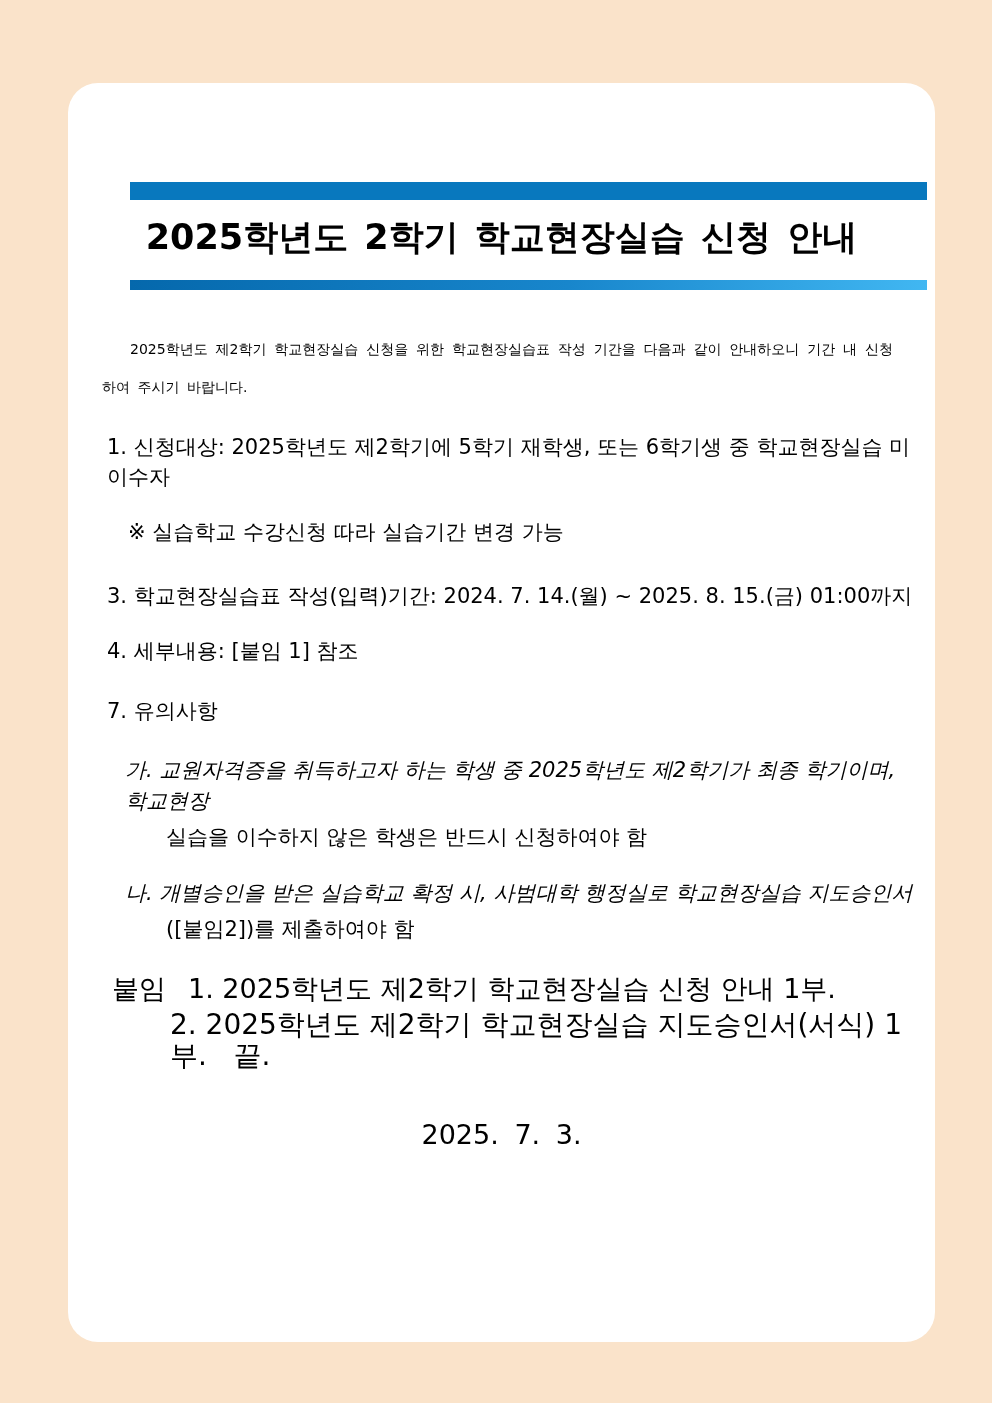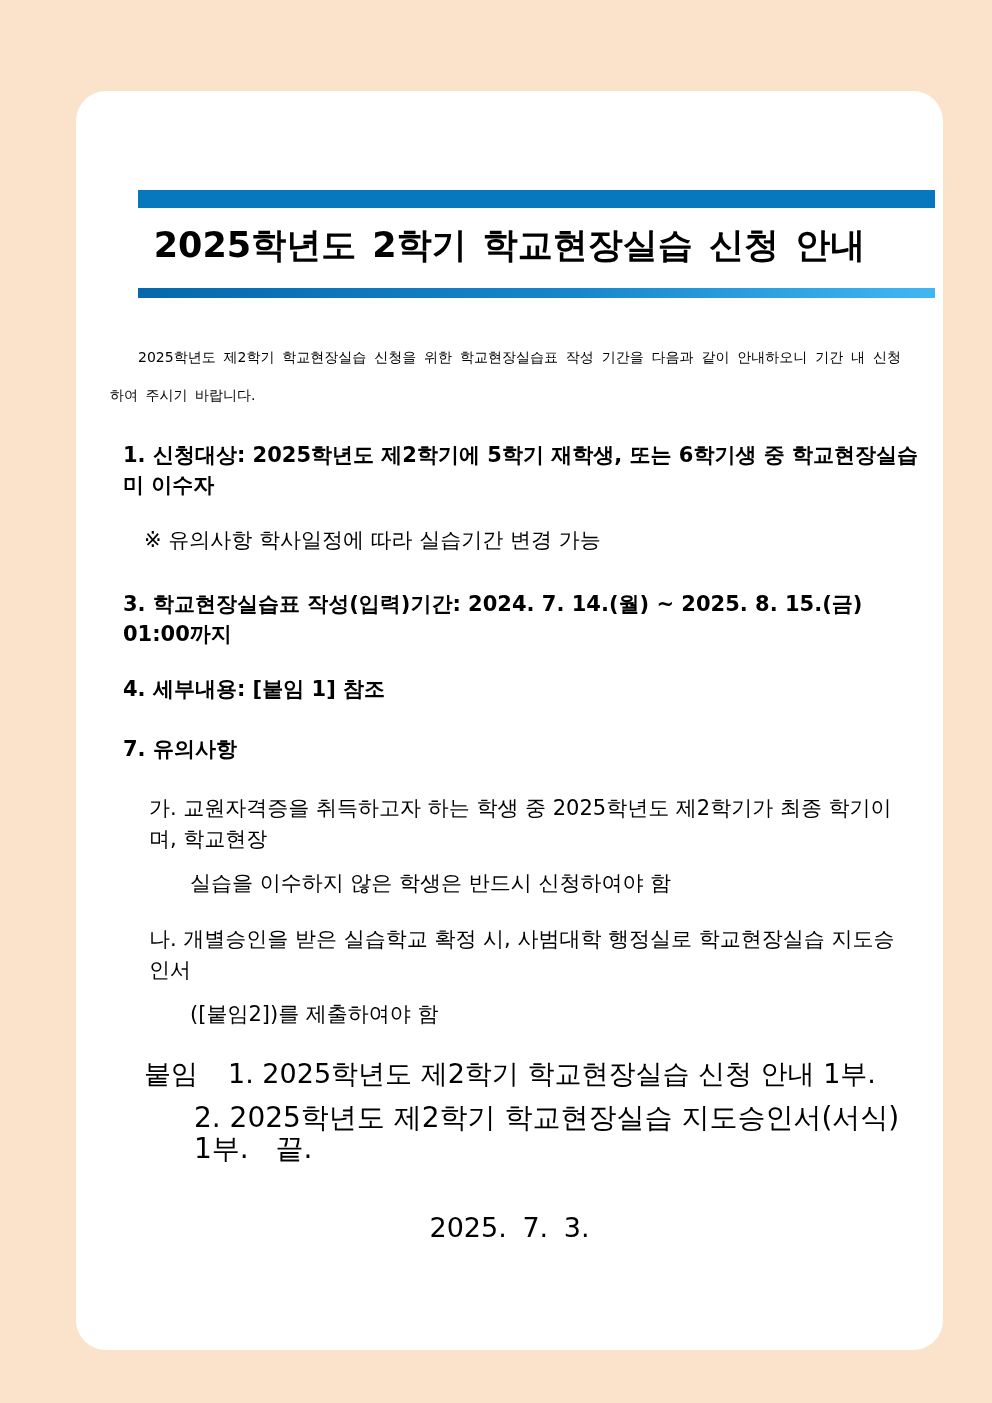--- a/index.html
+++ b/index.html
@@ -1,15 +1,15 @@
 <!DOCTYPE html>
 <html><head>
 <meta charset="utf-8">
 <style>
-  * { margin: 13px; padding: 0; box-sizing: border-box; }
+  * { margin: 5px; padding: 0; box-sizing: border-box; }
   html, body {
     width: 992px; height: 1403px;
     background: #FAE3CA;
     font-family: "DejaVu Sans", "Liberation Sans", sans-serif;
     color: #000;
   }
   .paper {
     position: absolute;
     left: 63px; top: 78px;
     width: 867px; height: 1259px;
@@ -38,29 +38,29 @@
   }
   .intro {
     margin: 40px 42px 0 34px;
     font-size: 14px;
     line-height: 38px;
     text-indent: 28px;
     text-align: justify;
     word-spacing: 3px;
   }
   .line { font-size: 21px; line-height: 30px; padding-right: 8px; }
-  .item { padding-left: 34px; font-weight: bold; }
+  .item { padding-left: 34px; }
   .item-1 { margin-top: 26px; }
   .item-2 { margin-top: 30px; }
   .note   { margin-top: 25px; padding-left: 55px; }
   .item-3 { margin-top: 34px; }
   .item-4 { margin-top: 25px; }
   .item-5 { margin-top: 30px; }
   .sub .sub-line { font-size: 21px; line-height: 31px; padding-right: 8px; }
-  .sub .first { padding-left: 47px; }
+  .sub .first { padding-left: 47px; font-style: italic; }
   .sub .cont  { padding-left: 88px; }
   .sub-ga { margin-top: 29px; }
   .sub-na { margin-top: 25px; }
   .sub-da { margin-top: 27px; }
   .sub-ra { margin-top: 30px; }
   .attach { margin-top: 28px; }
   .attach-row { font-size: 27px; line-height: 31px; padding-left: 29px; }
   .attach-text { margin-left: 17px; }
   .attach-line2 {
     font-size: 28px; line-height: 31px;
@@ -84,21 +84,21 @@
 
   <div class="doc-title">2025학년도 2학기 학교현장실습 신청 안내</div>
 
   <div class="bar-bottom"></div>
 
   <div class="intro">2025학년도 제2학기 학교현장실습 신청을 위한 학교현장실습표 작성 기간을 다음과 같이 안내하오니 기간 내 신청하여 주시기 바랍니다.</div>
 
   <div class="line item item-1">1. 신청대상: 2025학년도 제2학기에 5학기 재학생, 또는 6학기생 중 학교현장실습 미 이수자</div>
 
 
-  <div class="line note">※ 유의사항 학사일정에 따라 실습기간 변경 가능</div>
+  <div class="line note">※ 실습학교 수강신청 따라 실습기간 변경 가능</div>
 
   <div class="line item item-3">3. 학교현장실습표 작성(입력)기간: 2024. 7. 14.(월) ~ 2025. 8. 15.(금) 01:00까지</div>
 
   <div class="line item item-4">4. 세부내용: [붙임 1] 참조</div>
 
   <div class="line item item-5">7. 유의사항</div>
 
   <div class="sub sub-ga">
     <div class="sub-line first">가. 교원자격증을 취득하고자 하는 학생 중 2025학년도 제2학기가 최종 학기이며, 학교현장</div>
     <div class="sub-line cont">실습을 이수하지 않은 학생은 반드시 신청하여야 함</div>

